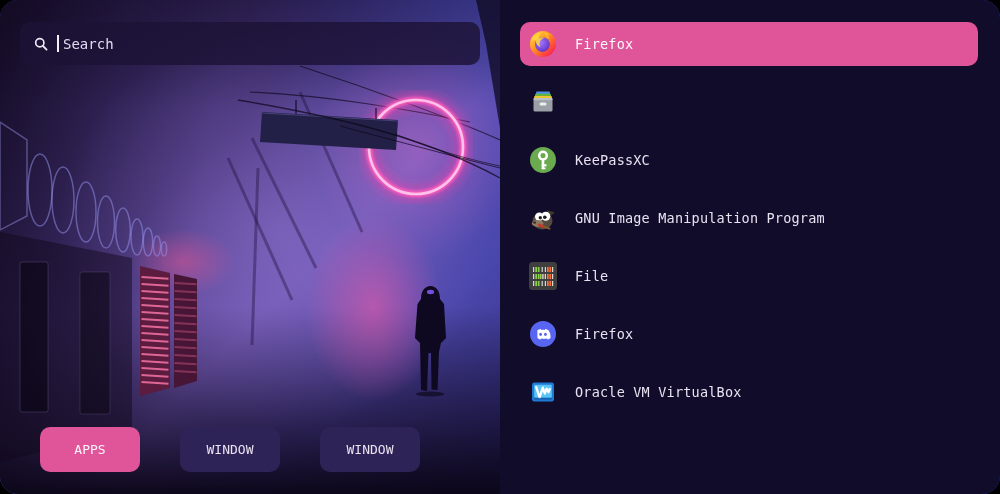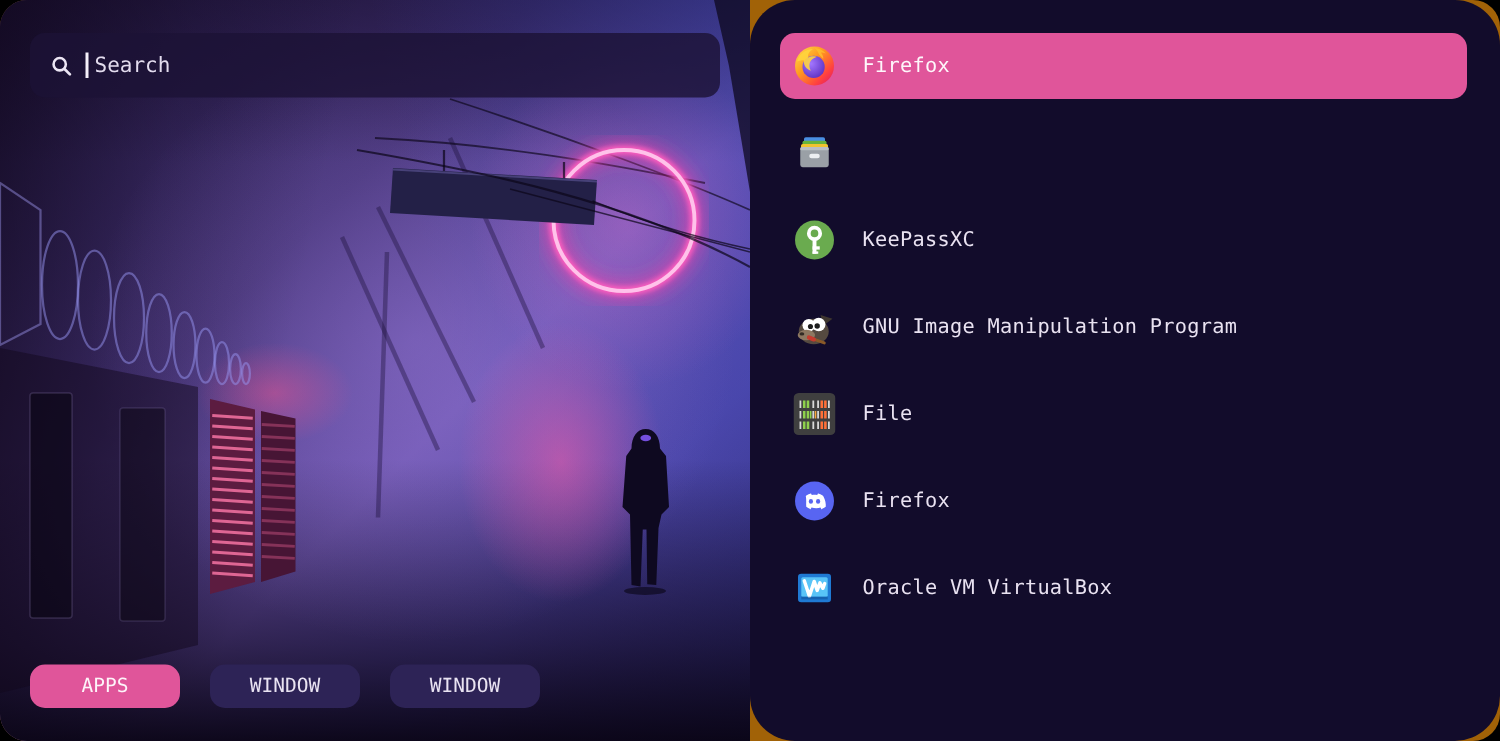--- a/index.html
+++ b/index.html
@@ -1,17 +1,17 @@
 <!DOCTYPE html>
 <html style="--accent: #e0559a;"><head>
 <meta charset="utf-8">
 <style>
   html,body{margin:0;padding:0;background:#000;}
   body{width:1000px;height:494px;font-family:"DejaVu Sans Mono","Liberation Mono",monospace;}
-  .window{position:relative;width:1000px;height:494px;border-radius:18px;overflow:hidden;display:flex;background:#a16207;}
+  .window{position:relative;width:1000px;height:494px;border-radius:18px;overflow:hidden;display:flex;background:#1d4ed8;}
 
   
   .left{position:relative;width:500px;height:494px;overflow:hidden;flex:0 0 500px;}
   .wall{position:absolute;inset:0;
     background:
       radial-gradient(95px 130px at 374px 308px, rgba(255,92,168,.52), rgba(255,92,168,0) 72%),
       radial-gradient(150px 160px at 418px 148px, rgba(255,120,210,.30), rgba(255,120,210,0) 70%),
       radial-gradient(70px 45px at 183px 262px, rgba(255,84,140,.42), rgba(255,84,140,0) 75%),
       radial-gradient(300px 280px at 55% 46%, rgba(172,140,240,.32), rgba(172,140,240,0) 72%),
       linear-gradient(to top, rgba(9,4,20,.95) 0%, rgba(12,6,26,.62) 13%, rgba(12,6,26,0) 38%),
@@ -26,27 +26,27 @@
   .search{position:absolute;left:20px;top:22px;width:460px;height:43px;box-sizing:border-box;
     background:rgba(28,18,54,.82);border-radius:10px;display:flex;align-items:center;padding:0 14px;}
   .search .sicon{display:flex;margin-right:9px;}
   .caret{width:2px;height:17px;background:#f5f0fa;margin-right:2px;}
   .search input{flex:1;background:transparent;border:none;outline:none;color:#efe9f6;
     font-family:inherit;font-size:14px;}
   .search input::placeholder{color:#e3dcee;opacity:1;}
 
   
   .modes{position:absolute;left:20px;bottom:22px;width:460px;display:flex;gap:20px;}
-  .mode-btn{width:100px;height:29px;border-radius:10px;border:none;cursor:pointer;
+  .mode-btn{width:100px;height:45px;border-radius:10px;border:none;cursor:pointer;
     background:#2d2356;color:#e9e3f2;font-family:inherit;font-size:13px;
-    display:flex;align-items:center;justify-content:center;}
+    display:flex;align-items:center;justify-content:center;margin-left:20px;}
   .mode-btn.selected{background:var(--accent,#e0559a);color:#fdf4f9;}
 
   
-  .right{width:500px;height:494px;box-sizing:border-box;background:#120c2b;padding:22px 22px 0 20px;border-radius:30px;}
+  .right{width:500px;height:494px;box-sizing:border-box;background:#120c2b;padding:22px 22px 0 20px;}
   .app-row{display:flex;align-items:center;height:44px;border-radius:10px;
     padding:0 12px 0 9px;margin-bottom:14px;cursor:pointer;box-sizing:border-box;}
   .app-row.selected{background:var(--accent,#e0559a);}
   .app-icon{width:28px;height:28px;flex:0 0 28px;margin-right:18px;display:block;}
   .app-icon svg{display:block;}
   .app-label{color:#e9e2f1;font-size:13.5px;letter-spacing:.2px;white-space:nowrap;}
   .app-row.selected .app-label{color:#fef7fb;}
 </style>
 </head>
 <body>

